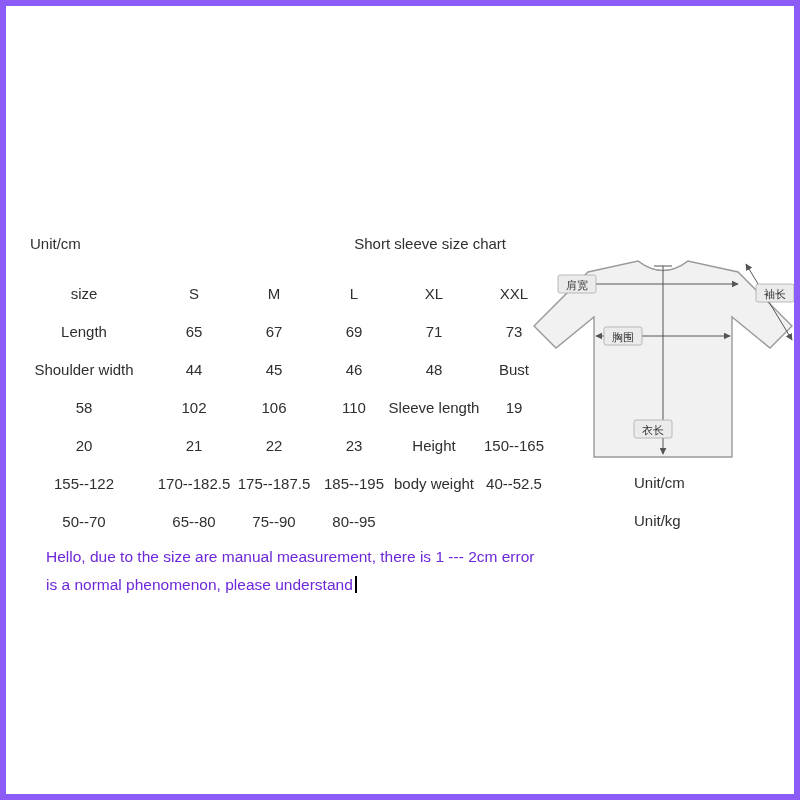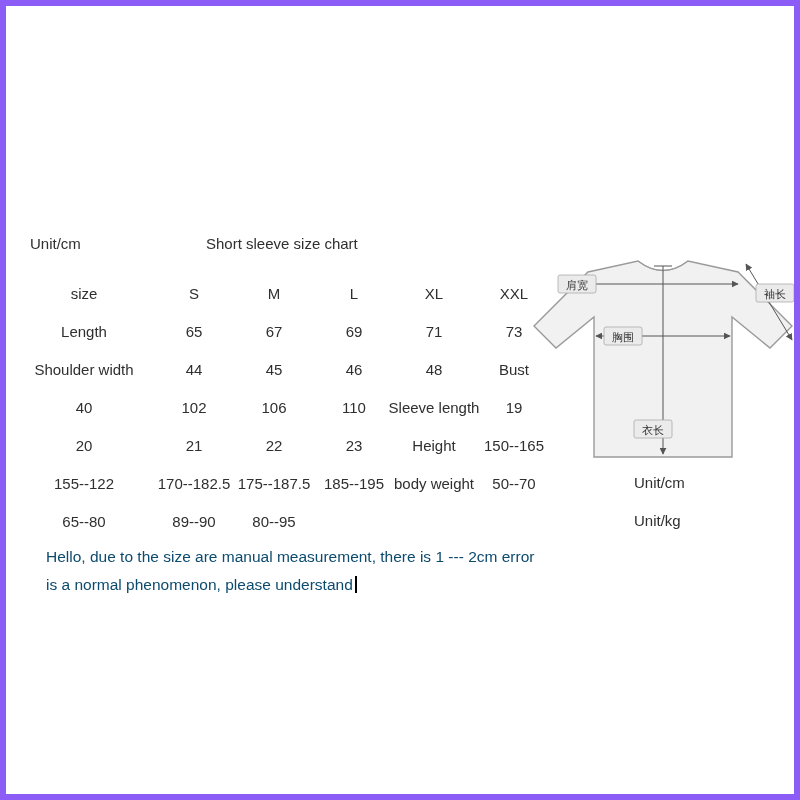--- a/index.html
+++ b/index.html
@@ -2,38 +2,38 @@
 <html><head>
 <meta charset="utf-8">
 <style>
   html,body{margin:0;padding:0;background:#fff;}
   .canvas{
     position:relative;width:800px;height:800px;background:#ffffff;
     font-family:"Liberation Sans",sans-serif;color:#2f2f2f;
     overflow:hidden;border:6px solid #8b5cf6;box-sizing:border-box;
   }
   .unit-top{position:absolute;left:24px;top:229px;font-size:15px;}
-  .title{position:absolute;left:200px;top:229px;width:300px;text-align:left;font-size:15px;}
+  .title{position:absolute;left:200px;top:229px;width:300px;text-align:right;font-size:15px;}
   .size-table{
     position:absolute;left:8px;top:268px;
     display:grid;grid-template-columns:140px 80px 80px 80px 80px 80px;
   }
   .cell{
     height:38px;display:flex;align-items:center;justify-content:center;
     font-size:15px;white-space:nowrap;
   }
   .b{font-weight:400;}
   .unit-note{position:absolute;left:628px;height:38px;line-height:38px;font-size:15px;}
   #unit-cm{top:458px;}
   #unit-kg{top:496px;}
   .tshirt{position:absolute;left:518px;top:248px;}
   .dlabel{font-size:11px;fill:#333;text-anchor:middle;font-family:"DejaVu Sans",sans-serif;}
   .mline{stroke:#555;stroke-width:1;fill:none;}
   .lbox{fill:#ebebeb;stroke:#ababab;stroke-width:0.8;}
-  .note{position:absolute;left:40px;top:537px;font-size:15.5px;line-height:28px;color:#0c4a6e;}
+  .note{position:absolute;left:40px;top:537px;font-size:15.5px;line-height:28px;color:#6d28d9;}
   .caret{display:inline-block;width:2px;height:17px;background:#000;margin-left:2px;vertical-align:-3px;}
 </style>
 </head>
 <body>
 
 <div class="canvas">
 
   <div class="unit-top">Unit/cm</div>
   <div class="title">Short sleeve size chart</div>
 
@@ -53,43 +53,44 @@
     <div class="cell">71</div>
     <div class="cell">73</div>
 
     <div class="cell b">Shoulder width</div>
     <div class="cell b">44</div>
     <div class="cell">45</div>
     <div class="cell">46</div>
     <div class="cell">48</div>
 
     <div class="cell b">Bust</div>
-    <div class="cell b">40</div>
+    <div class="cell b">58</div>
     <div class="cell">102</div>
     <div class="cell">106</div>
     <div class="cell">110</div>
 
     <div class="cell b">Sleeve length</div>
     <div class="cell b">19</div>
     <div class="cell">20</div>
     <div class="cell">21</div>
     <div class="cell">22</div>
     <div class="cell">23</div>
 
     <div class="cell b">Height</div>
     <div class="cell b">150--165</div>
     <div class="cell">155--122</div>
     <div class="cell">170--182.5</div>
     <div class="cell">175--187.5</div>
     <div class="cell">185--195</div>
 
     <div class="cell b">body weight</div>
+    <div class="cell b">40--52.5</div>
     <div class="cell">50--70</div>
     <div class="cell">65--80</div>
-    <div class="cell">89--90</div>
+    <div class="cell">75--90</div>
     <div class="cell">80--95</div>
   </div>
 
   <div class="unit-note" id="unit-cm">Unit/cm</div>
   <div class="unit-note" id="unit-kg">Unit/kg</div>
 
   <svg class="tshirt" width="280" height="212" viewBox="0 0 280 212" xmlns="http://www.w3.org/2000/svg">
     <defs>
       <marker id="arrow" viewBox="0 0 10 10" refX="9" refY="5" markerWidth="7" markerHeight="7" orient="auto-start-reverse">
         <path d="M0,0 L10,5 L0,10 Z" fill="#555"></path>

